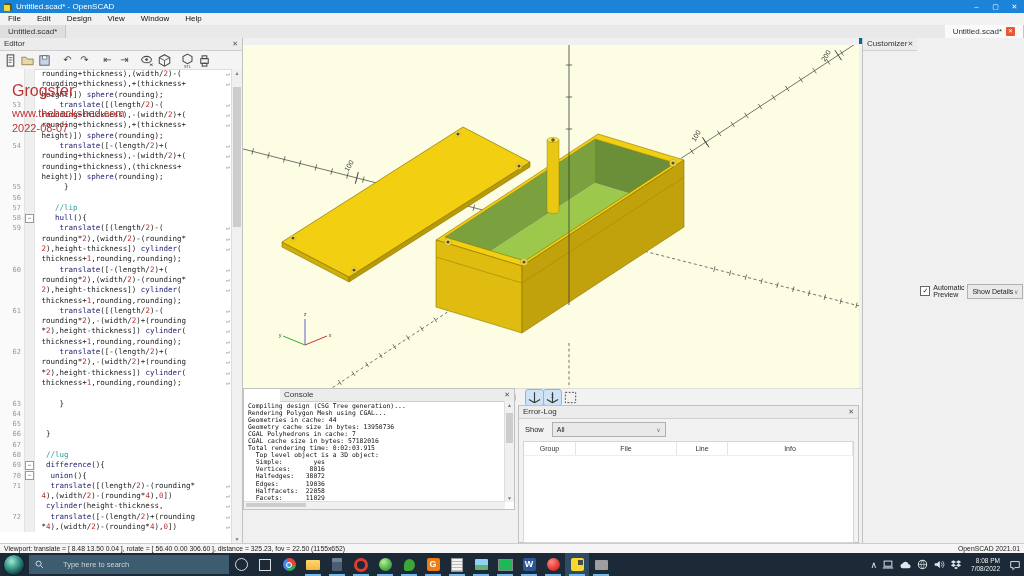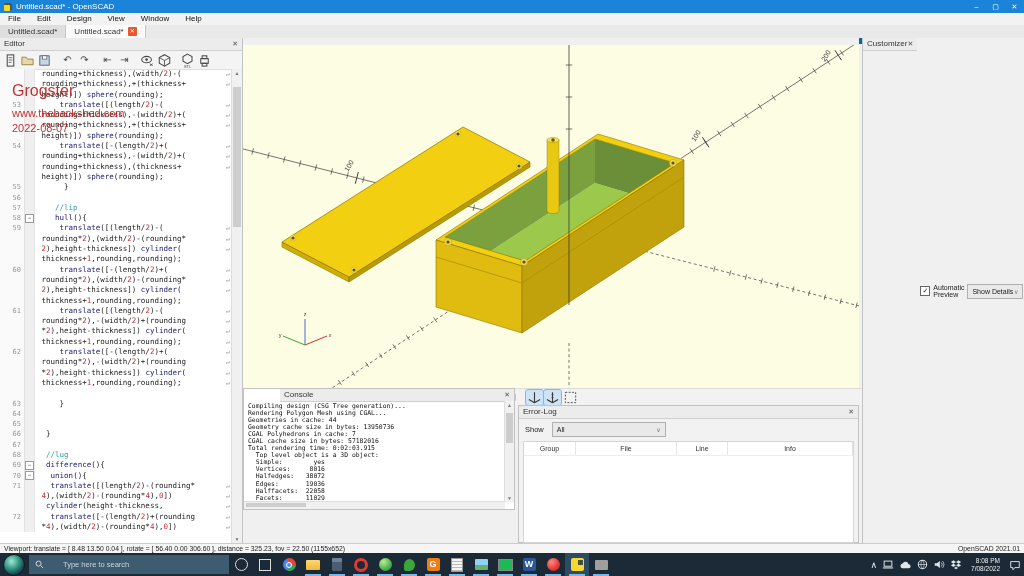--- a/index.html
+++ b/index.html
@@ -11,21 +11,21 @@
   #titlebar{position:absolute;left:0;top:0;width:1024px;height:13px;background:#1b84d8;
             color:#fff;font-size:8px;display:flex;align-items:center;}
   .app-logo{width:8px;height:8px;background:#f9d72c;border-radius:1px;margin:0 4px 0 4px;
             box-shadow:inset -2px 2px 0 #5a5a18;}
   .wbtns{margin-left:auto;display:flex;height:13px;}
   .wbtn{width:19px;text-align:center;line-height:13px;font-size:7px;color:#fff;}
   #menubar{position:absolute;left:0;top:13px;width:1024px;height:12px;background:#f2f2f2;
            display:flex;font-size:8px;color:#111;border-bottom:1px solid #e3e3e3;}
   .menu-item{padding:0 8px;line-height:12px;}
   #tabbar{position:absolute;left:0;top:25px;width:1024px;height:13px;background:#e9e9e9;
-          border-bottom:6px solid #0369a1;display:flex;font-size:8px;}
+          border-bottom:6px solid #0369a1;display:flex;font-size:8px;justify-content:space-between;}
   .tab{padding:0 8px;background:#dedede;border-right:1px solid #c6c6c6;display:flex;
        align-items:center;gap:4px;color:#333;}
   .tab.active{background:#fafafa;}
   .tab-close{width:9px;height:9px;background:#e8572f;color:#fff;font-size:6px;line-height:9px;
              text-align:center;border-radius:1px;}
   
   .phead{height:12px;background:#ececec;border-bottom:1px solid #cfcfcf;font-size:8px;
          display:flex;justify-content:space-between;padding:0 4px;color:#333;line-height:12px;}
   .pclose{color:#555;font-size:7px;}
   

